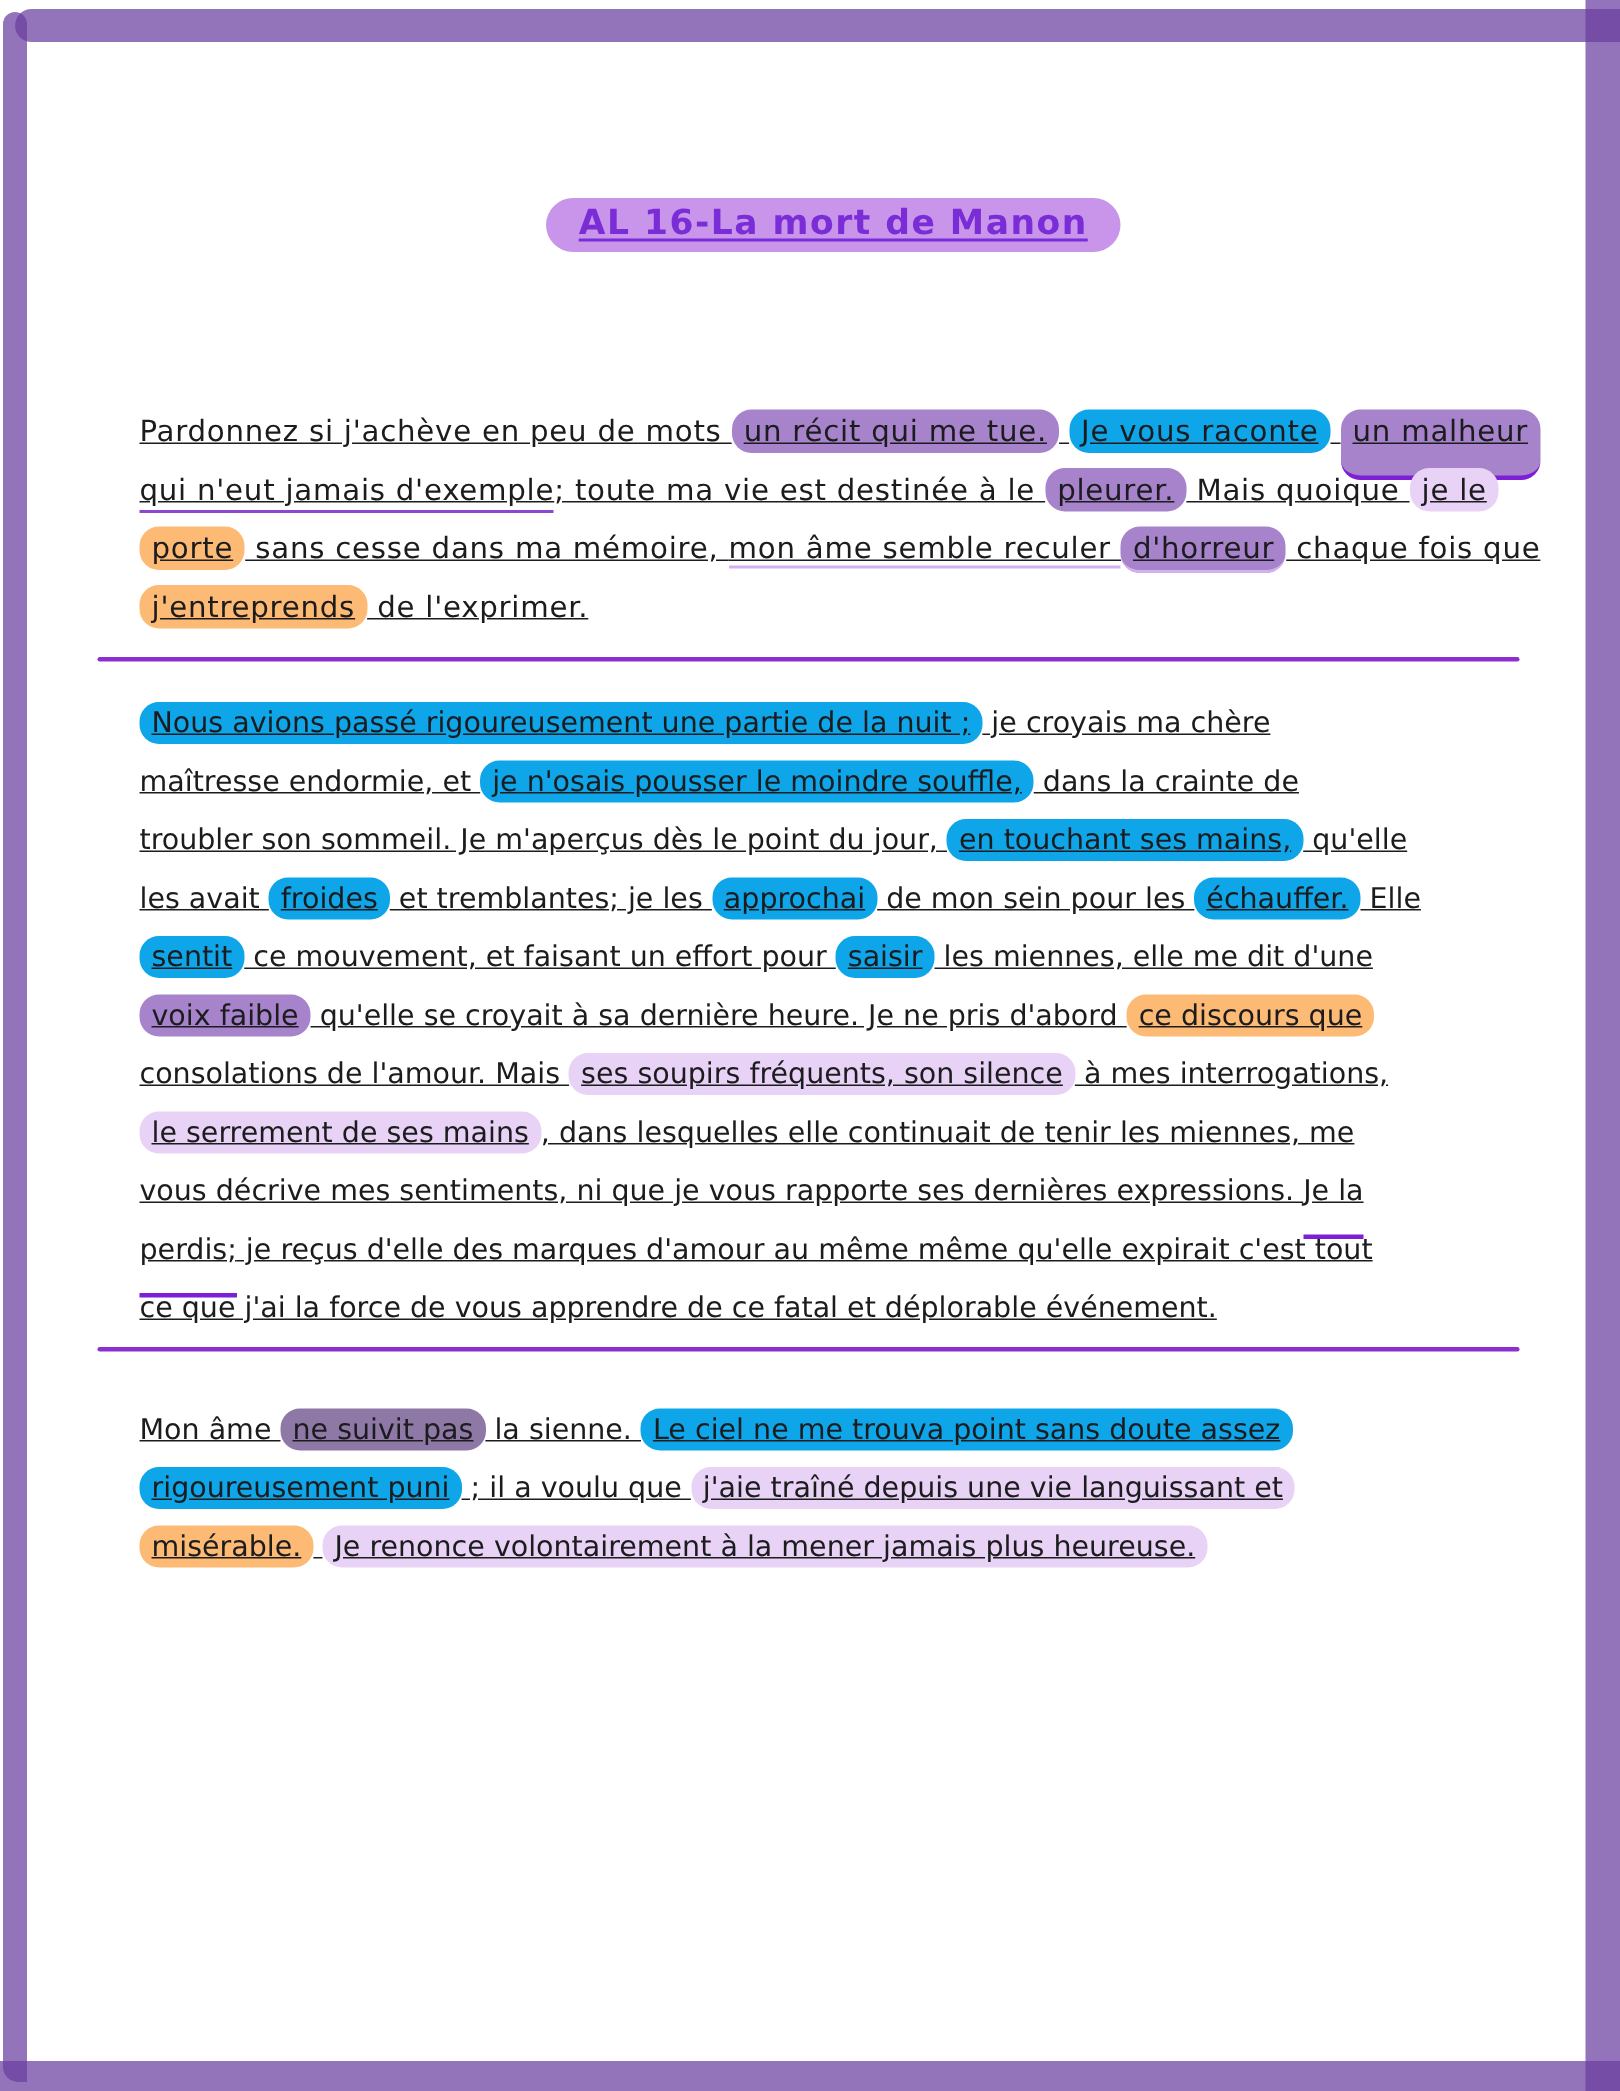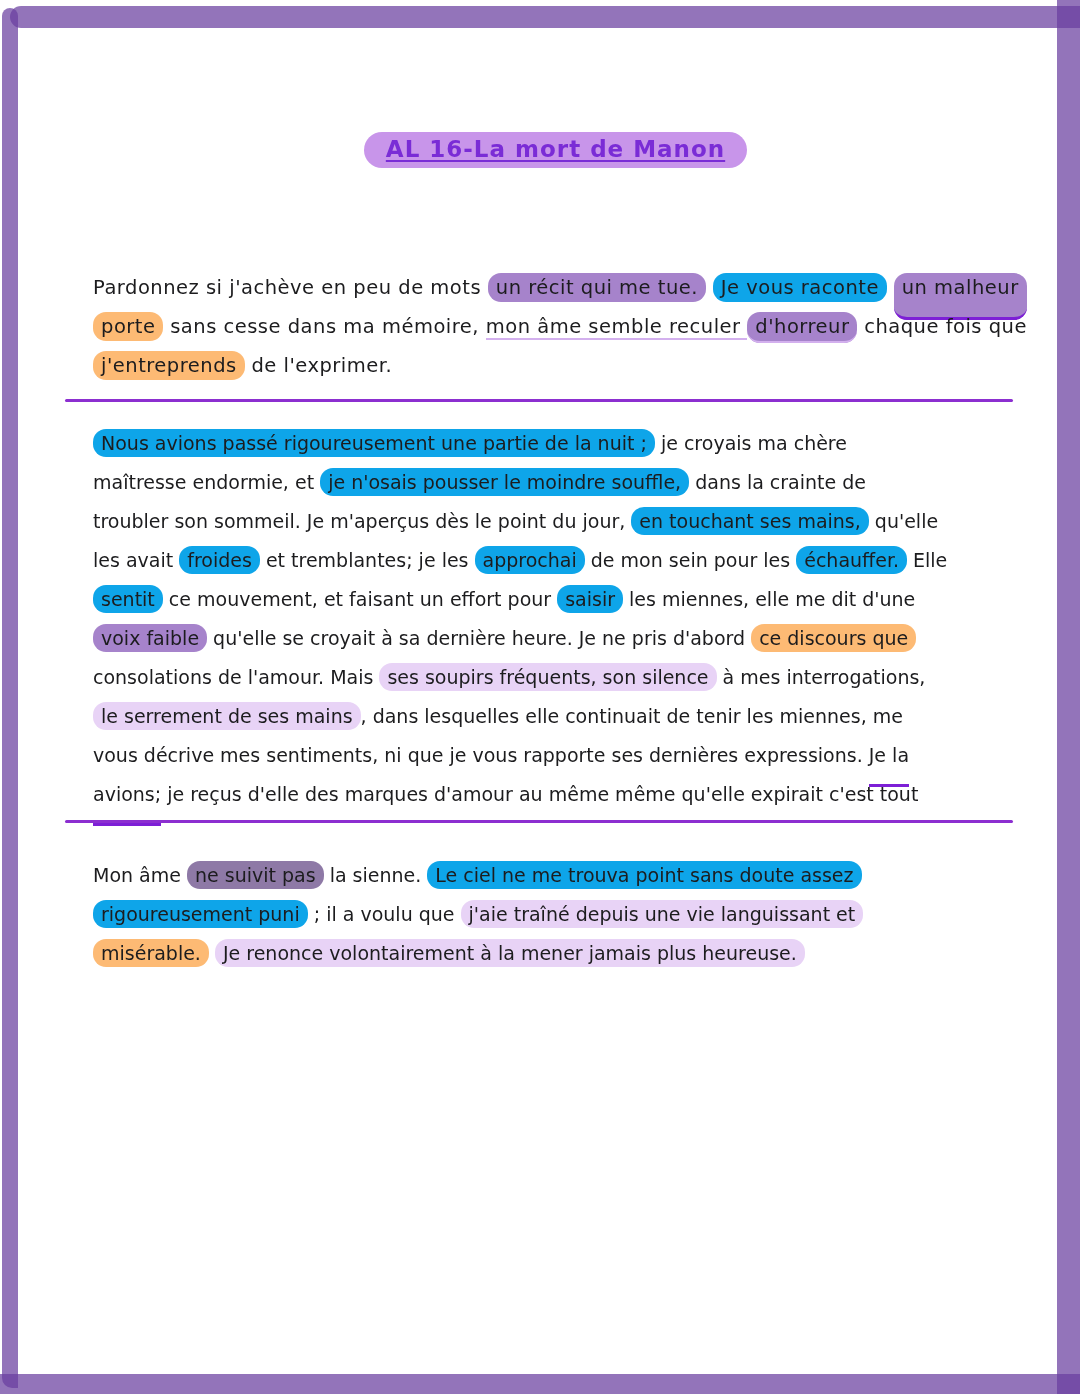--- a/index.html
+++ b/index.html
@@ -8,21 +8,21 @@
     background:#ffffff; font-family:"DejaVu Sans","Liberation Sans",sans-serif;
     color:#1c1c1e;
   }
   
   .band { position:absolute; background:rgba(106,62,160,0.72); }
   .band-top    { left:10px; top:6px; right:0; height:22px; border-top-left-radius:12px; border-bottom-left-radius:12px; }
   .band-left   { left:2px; top:8px; width:16px; bottom:6px; border-top-left-radius:8px; border-top-right-radius:8px; border-bottom-left-radius:10px; }
   .band-right  { right:0; top:0; width:23px; height:1394px; }
   .band-bottom { left:0; bottom:0; right:0; height:20px; }
 
-  .content { position:absolute; left:93px; top:0; width:925px; }
+  .content { position:absolute; left:93px; top:0; width:925px;text-decoration:underline; }
 
   .title-row { margin-top:132px; text-align:center; }
   .title-pill {
     display:inline-block; background:#c895ea; color:#7a2cd6;
     font-weight:bold; font-size:23px; letter-spacing:1px;
     padding:4px 22px 6px; border-radius:18px;
     text-decoration:underline; text-decoration-thickness:2px; text-underline-offset:3px;
   }
 
   .para { }
@@ -60,35 +60,37 @@
   <div class="band band-right"></div>
   <div class="band band-bottom"></div>
 
   <div class="content">
     <div class="title-row">
       <span class="title-pill">AL 16-La mort de Manon</span>
     </div>
 
     <div class="para para-1">
         <div class="line"><span class="s-p">Pardonnez si j'achève en peu de mots </span><span class="s-hd">un récit qui me tue.</span><span class="s-p"> </span><span class="s-hm">Je vous raconte</span><span class="s-p"> </span><span class="s-hd s-us">un malheur</span></div>
+        <div class="line"><span class="s-um">qui n'eut jamais d'exemple</span><span class="s-p">; toute ma vie est destinée à le </span><span class="s-hd">pleurer.</span><span class="s-p"> Mais quoique </span><span class="s-hf">je le</span></div>
         <div class="line"><span class="s-hl">porte</span><span class="s-p"> sans cesse dans ma mémoire, </span><span class="s-ul">mon âme semble reculer </span><span class="s-hd s-ul">d'horreur</span><span class="s-p"> chaque fois que</span></div>
         <div class="line"><span class="s-hl">j'entreprends</span><span class="s-p"> de l'exprimer.</span></div>
       </div>
     <div class="divider divider-1"></div>
     <div class="para para-2">
         <div class="line"><span class="s-hm">Nous avions passé rigoureusement une partie de la nuit ;</span><span class="s-p"> je croyais ma chère</span></div>
         <div class="line"><span class="s-p">maîtresse endormie, et </span><span class="s-hm">je n'osais pousser le moindre souffle,</span><span class="s-p"> dans la crainte de</span></div>
         <div class="line"><span class="s-p">troubler son sommeil. Je m'aperçus dès le point du jour, </span><span class="s-hm">en touchant ses mains,</span><span class="s-p"> qu'elle</span></div>
         <div class="line"><span class="s-p">les avait </span><span class="s-hm">froides</span><span class="s-p"> et tremblantes; je les </span><span class="s-hm">approchai</span><span class="s-p"> de mon sein pour les </span><span class="s-hm">échauffer.</span><span class="s-p"> Elle</span></div>
         <div class="line"><span class="s-hm">sentit</span><span class="s-p"> ce mouvement, et faisant un effort pour </span><span class="s-hm">saisir</span><span class="s-p"> les miennes, elle me dit d'une</span></div>
         <div class="line"><span class="s-hd">voix faible</span><span class="s-p"> qu'elle se croyait à sa dernière heure. Je ne pris d'abord </span><span class="s-hl">ce discours que</span></div>
         <div class="line"><span class="s-p">consolations de l'amour. Mais </span><span class="s-hf">ses soupirs fréquents, son silence</span><span class="s-p"> à mes interrogations,</span></div>
         <div class="line"><span class="s-hf">le serrement de ses mains</span><span class="s-p">, dans lesquelles elle continuait de tenir les miennes, me</span></div>
         <div class="line"><span class="s-p">vous décrive mes sentiments, ni que je vous rapporte ses dernières expressions. </span><span class="s-us">Je la</span></div>
-        <div class="line"><span class="s-us">avions;</span><span class="s-p"> je reçus d'elle des marques d'amour au même même qu'elle expirait c'est tout</span></div>
+        <div class="line"><span class="s-us">perdis;</span><span class="s-p"> je reçus d'elle des marques d'amour au même même qu'elle expirait c'est tout</span></div>
+        <div class="line"><span class="s-p">ce que j'ai la force de vous apprendre de ce fatal et déplorable événement.</span></div>
       </div>
     <div class="divider divider-2"></div>
     <div class="para para-3">
         <div class="line"><span class="s-p">Mon âme </span><span class="s-hg">ne suivit pas</span><span class="s-p"> la sienne. </span><span class="s-hm">Le ciel ne me trouva point sans doute assez</span></div>
         <div class="line"><span class="s-hm">rigoureusement puni</span><span class="s-p"> ; il a voulu que </span><span class="s-hf">j'aie traîné depuis une vie languissant et</span></div>
         <div class="line"><span class="s-hl">misérable.</span><span class="s-p"> </span><span class="s-hf">Je renonce volontairement à la mener jamais plus heureuse.</span></div>
       </div>
   </div>
 </div>
 

